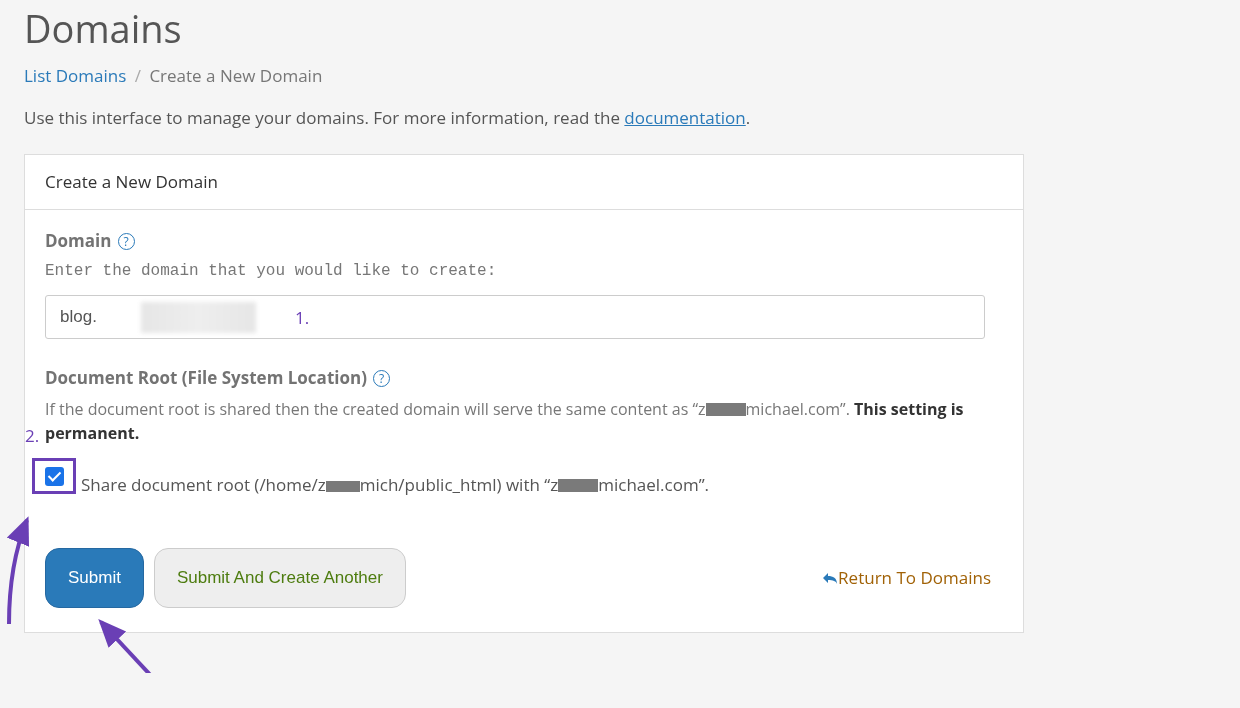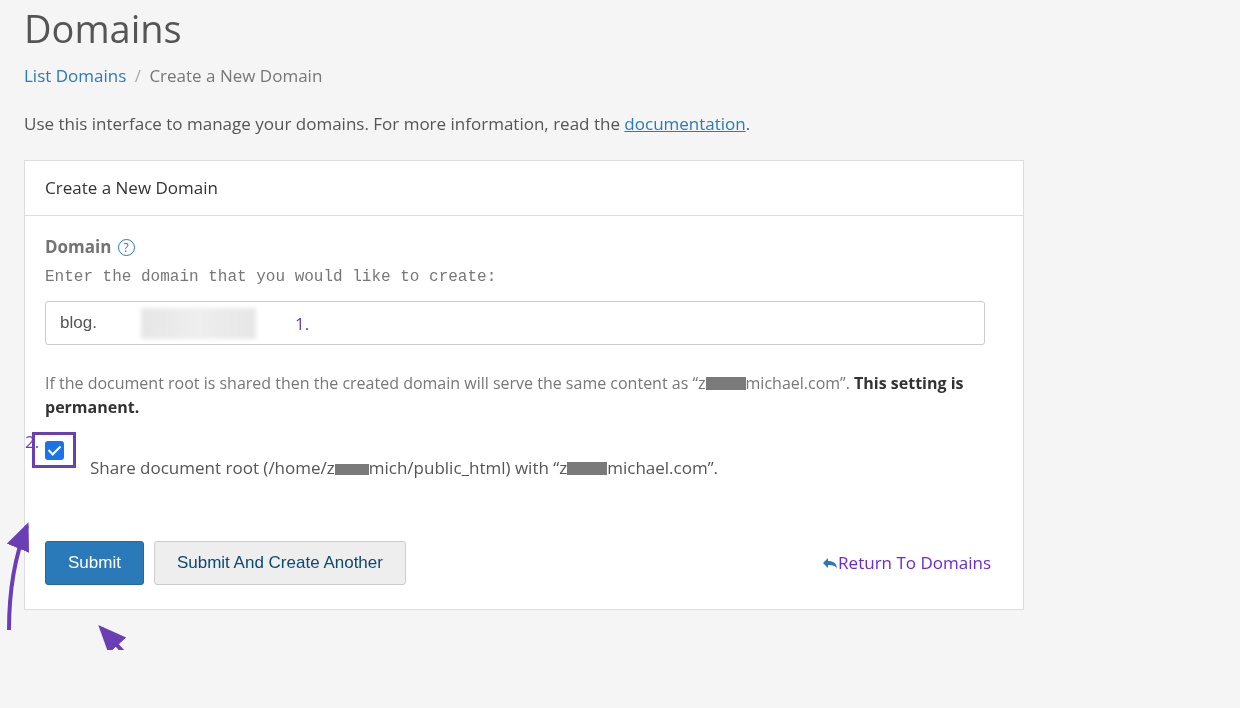--- a/index.html
+++ b/index.html
@@ -17,21 +17,21 @@
   }
   h1.page-title {
     font-size: 38px;
     font-weight: 400;
     color: #555;
     margin-top: 0;
     margin-bottom: 6px;
   }
   .breadcrumb {
     font-size: 17px;
-    margin-bottom: 22px;
+    margin-bottom: 16px;
     color: #777;
   }
   .breadcrumb a {
     color: #2a7ab9;
     text-decoration: none;
   }
   .breadcrumb .separator {
     margin: 0 4px;
     color: #aaa;
   }
@@ -170,40 +170,40 @@
   .button-row {
     display: flex;
     align-items: center;
     gap: 10px;
     margin-top: 44px;
   }
   .btn {
     display: inline-flex;
     align-items: center;
     justify-content: center;
-    height: 44px;
+    height: 60px;
     padding: 0 22px;
     font-size: 17px;
-    border-radius: 3px;
+    border-radius: 14px;
     cursor: pointer;
     border: 1px solid transparent;
   }
   .btn-primary {
     background: #2a7ab9;
     color: #fff;
     border-color: #2568a1;
   }
   .btn-secondary {
     background: #eee;
-    color: #0c4a6e;
+    color: #4d7c0f;
     border-color: #ccc;
   }
   .return-link {
     margin-left: auto;
-    color: #6d28d9;
+    color: #a16207;
     text-decoration: none;
     font-size: 17px;
     display: inline-flex;
     align-items: center;
     margin-right: 12px;
   }
   .return-link svg { fill: #2a7ab9; }
 
   
   .annot {
@@ -245,30 +245,34 @@
         </div>
         <div class="hint">Enter the domain that you would like to create:</div>
         <div class="input-wrap">
           <input type="text" class="text-input" value="blog.                    .com" style="">
           <div class="blur-patch"></div>
           <span class="annot" style="left:250px; top:10px;">1.</span>
         </div>
       </div>
 
       <div class="form-group" style="margin-bottom:0; position:relative;">
+        <div>
+          <span class="field-label">Document Root (File System Location)</span>
+          <span class="help-icon">?</span>
+        </div>
         <div class="doc-root-desc">
           <span>If the document root is shared then the created domain will serve the same content as “z</span><span class="masked"></span><span>michael.com”. </span><span class="bold-part">This setting is permanent.</span>
         </div>
 
         <span class="annot" style="left:-20px; top:58px;">2.</span>
 
         <div class="checkbox-row">
           <div class="checkbox-highlight"></div>
           <div class="checkbox-box"></div>
-          <div class="checkbox-label doc-root-desc" style="margin:16px;">
+          <div class="checkbox-label doc-root-desc" style="margin:7px;">
             <span>Share document root (/home/z</span><span class="masked small"></span><span>mich/public_html) with “z</span><span class="masked"></span><span>michael.com”.</span>
           </div>
         </div>
       </div>
 
       <div class="button-row">
         <button class="btn btn-primary">Submit</button>
         <button class="btn btn-secondary">Submit And Create Another</button>
         <a href="#" class="return-link">
           <svg width="16" height="14" viewBox="0 0 16 14">

